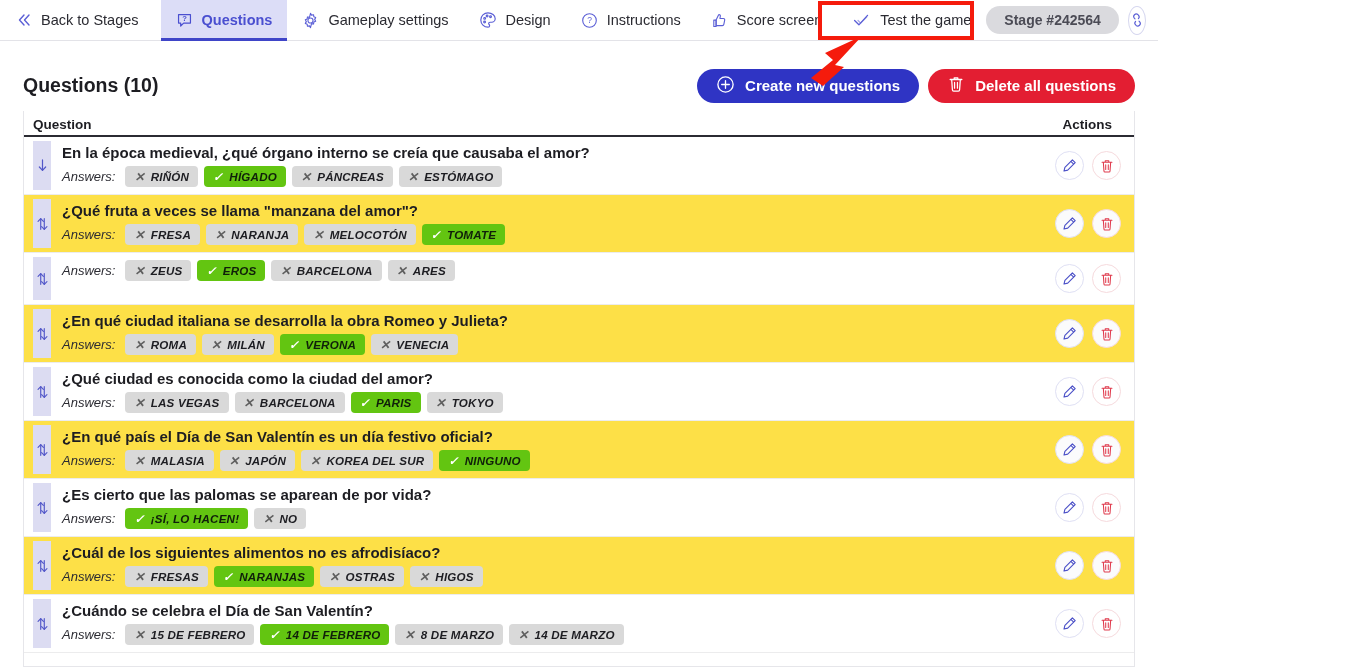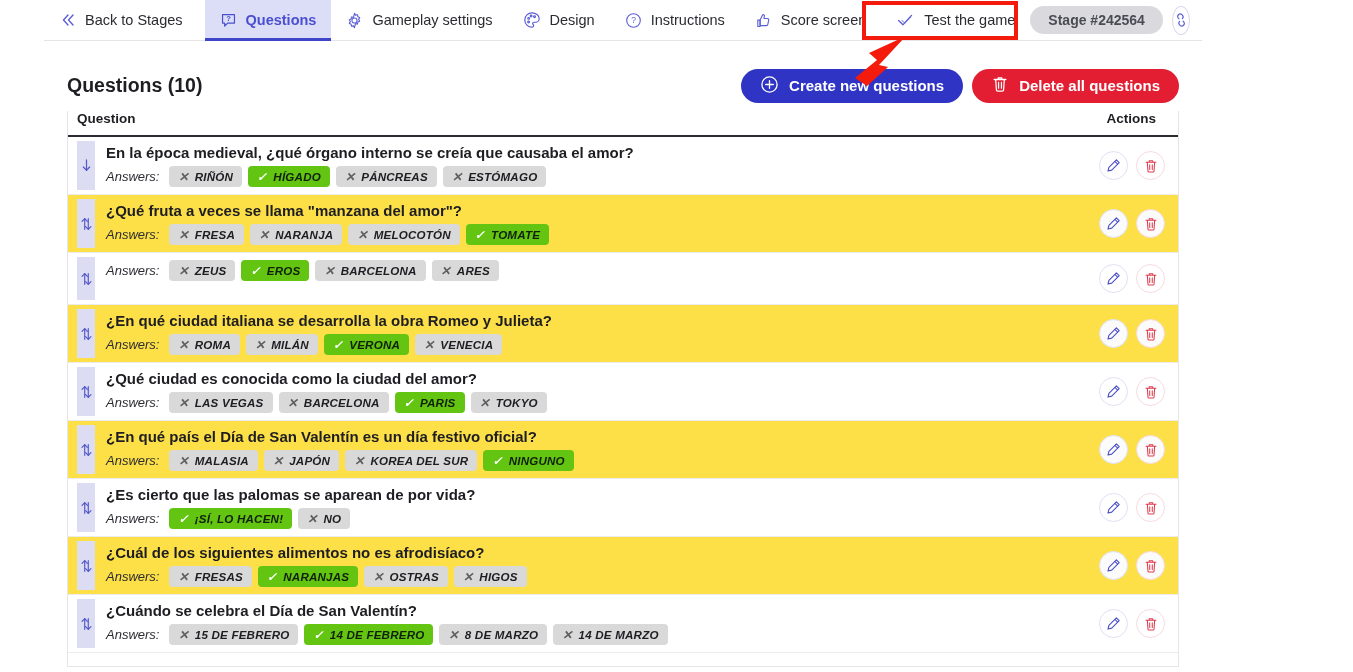--- a/index.html
+++ b/index.html
@@ -3,21 +3,21 @@
 <meta charset="utf-8">
 <style>
   * { box-sizing: border-box; }
   html, body {
     margin: 0; padding: 0;
     width: 1353px; height: 672px;
     background: #ffffff;
     font-family: "Liberation Sans", sans-serif;
     overflow: hidden;
   }
-  #app { position: relative; width: 1158px; height: 672px; background: #fff; margin-left: 44px; }
+  #app { position: relative; width: 1158px; height: 672px; background: #fff; }
 
   
   .navbar {
     position: relative;
     height: 41px;
     display: flex;
     align-items: stretch;
     border-bottom: 1px solid #e3e3e8;
     background: #fff;
   }
@@ -102,21 +102,21 @@
   .btn-create { background: #2f34c4; margin-right: 9px; }
   .btn-delete { background: #e31e32; }
 
   
   .qtable {
     margin-top: 8px;
     border-left: 1px solid #e6e6ea;
     border-right: 1px solid #e6e6ea;
   }
   .thead {
-    display: flex; 
+    display: flex; align-items: flex-end;
     height: 26px;
     border-bottom: 2px solid #2b2b32;
     padding: 0 9px 3px 9px;
   }
   .th { font-size: 13.5px; font-weight: bold; color: #1d1d22; }
   .th.actions { margin-left: auto; margin-right: 13px; }
 
   .qrow {
     display: flex; align-items: stretch;
     min-height: 52px;

